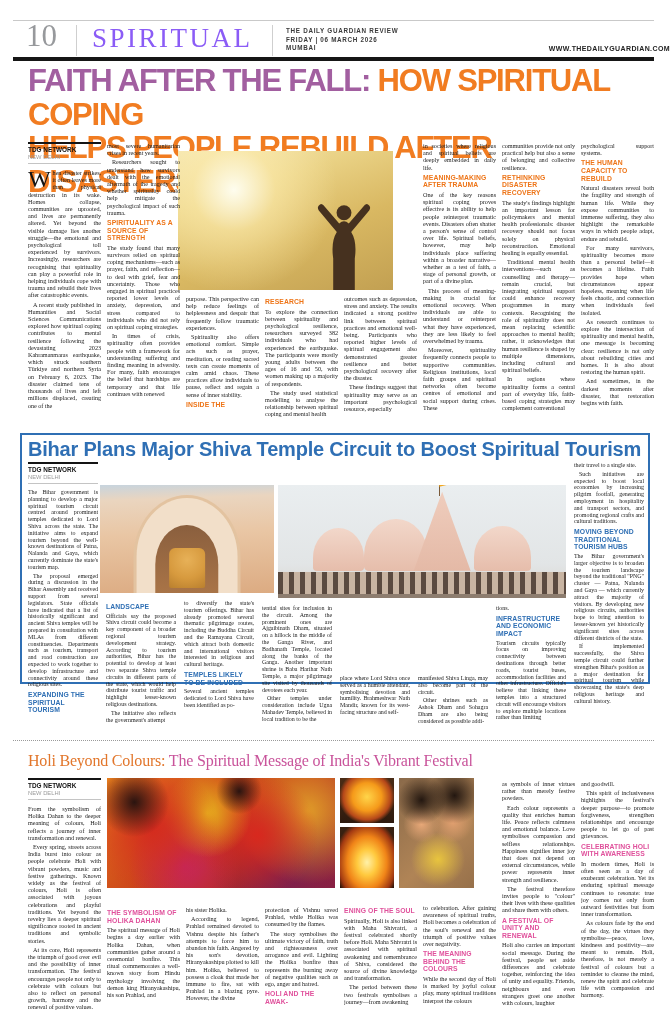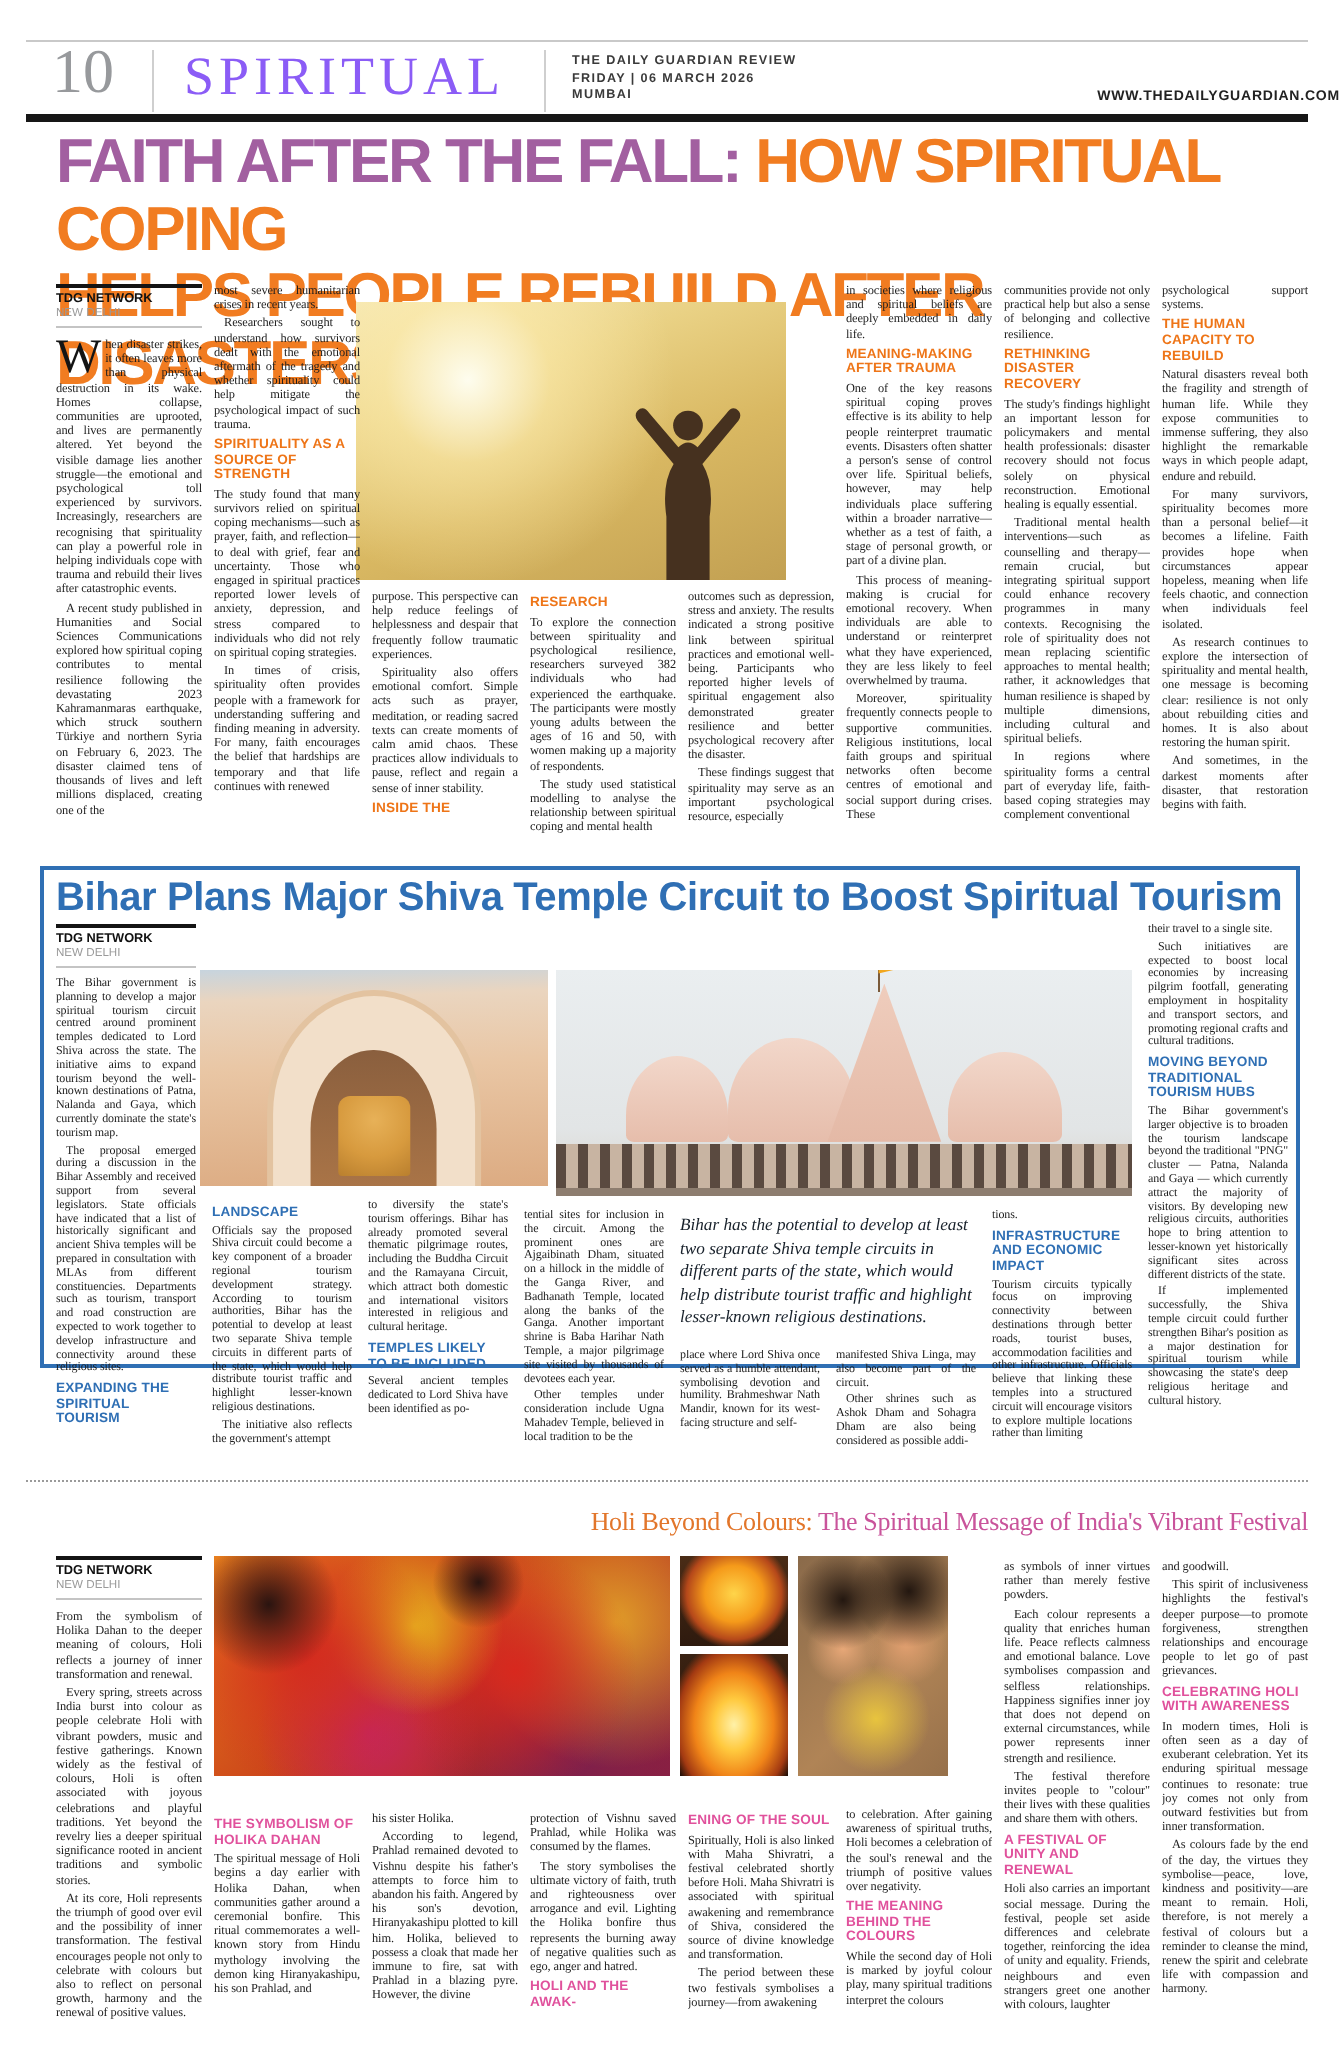--- a/index.html
+++ b/index.html
@@ -79,22 +79,22 @@
   .bpr-pole{position:absolute;left:56%;top:-4%;width:1px;height:16px;background:#7a5a3a;}
   .bpr-colonnade{position:absolute;left:0;bottom:4px;width:100%;height:22px;
      background:repeating-linear-gradient(90deg,#5a4a40 0 5px,#c8b4a2 5px 11px);}
   .bpr-base{position:absolute;left:0;bottom:0;width:100%;height:4px;background:#8d7d6f;}
 
   
   .dotted-sep{position:absolute;left:13px;top:740px;width:641px;border-top:1.5px dotted #9a9a9a;}
 
   
   .holi{position:absolute;left:28px;top:748px;width:632px;height:276px;overflow:hidden;}
-  .holi-headline{position:absolute;left:0;top:0;width:626px;text-align:right;
-     font-family:"Liberation Serif",serif;font-size:13px;line-height:26px;letter-spacing:-0.2px;}
+  .holi-headline{position:absolute;left:0;top:0;width:626px;text-align:left;
+     font-family:"Liberation Serif",serif;font-size:16px;line-height:26px;letter-spacing:-0.2px;}
   .holi-hl-orange{color:#e2762b;}
   .holi-hl-pink{color:#c9549b;}
   .holi-photo-big{left:79px;top:30px;width:228px;height:110px;
      background:
       radial-gradient(circle at 12% 22%, #2a1410 0%, rgba(42,20,16,0) 16%),
       radial-gradient(circle at 58% 12%, #2a1410 0%, rgba(42,20,16,0) 14%),
       radial-gradient(circle at 20% 45%, #d42a1e 0%, rgba(212,42,30,0) 34%),
       radial-gradient(circle at 44% 32%, #e8b41e 0%, rgba(232,180,30,0) 30%),
       radial-gradient(circle at 66% 52%, #d8281e 0%, rgba(216,40,30,0) 38%),
       radial-gradient(circle at 88% 30%, #e09c28 0%, rgba(224,156,40,0) 34%),
@@ -217,21 +217,20 @@
       <div class="bpr-dome d1"></div>
       <div class="bpr-dome d2"></div>
       <div class="bpr-shikhara"></div>
       <div class="bpr-dome d3"></div>
       <div class="bpr-pole"></div>
       <div class="bpr-flag"></div>
       <div class="bpr-colonnade"></div>
       <div class="bpr-base"></div>
     </div>
 
-    <div class="pull-quote">Bihar has the potential to develop at least two separate Shiva temple circuits in different parts of the state, which would help distribute tourist traffic and highlight lesser-known religious destinations.</div>
 
     <div class="col" style="left:6px;top:27px;height:262px">
       <div class="byline">
         <div class="byline-network">TDG NETWORK</div>
         <div class="byline-city">NEW DELHI</div>
       </div>
       <div>
           <p>The Bihar government is planning to develop a major spiritual tourism circuit centred around prominent temples dedicated to Lord Shiva across the state. The initiative aims to expand tourism beyond the well-known destinations of Patna, Nalanda and Gaya, which currently dominate the state's tourism map.</p>
           <p>The proposal emerged during a discussion in the Bihar Assembly and received support from several legislators. State officials have indicated that a list of historically significant and ancient Shiva temples will be prepared in consultation with MLAs from different constituencies. Departments such as tourism, transport and road construction are expected to work together to develop infrastructure and connectivity around these religious sites.</p>
           <h4 class="subhead">EXPANDING THE SPIRITUAL TOURISM</h4>

